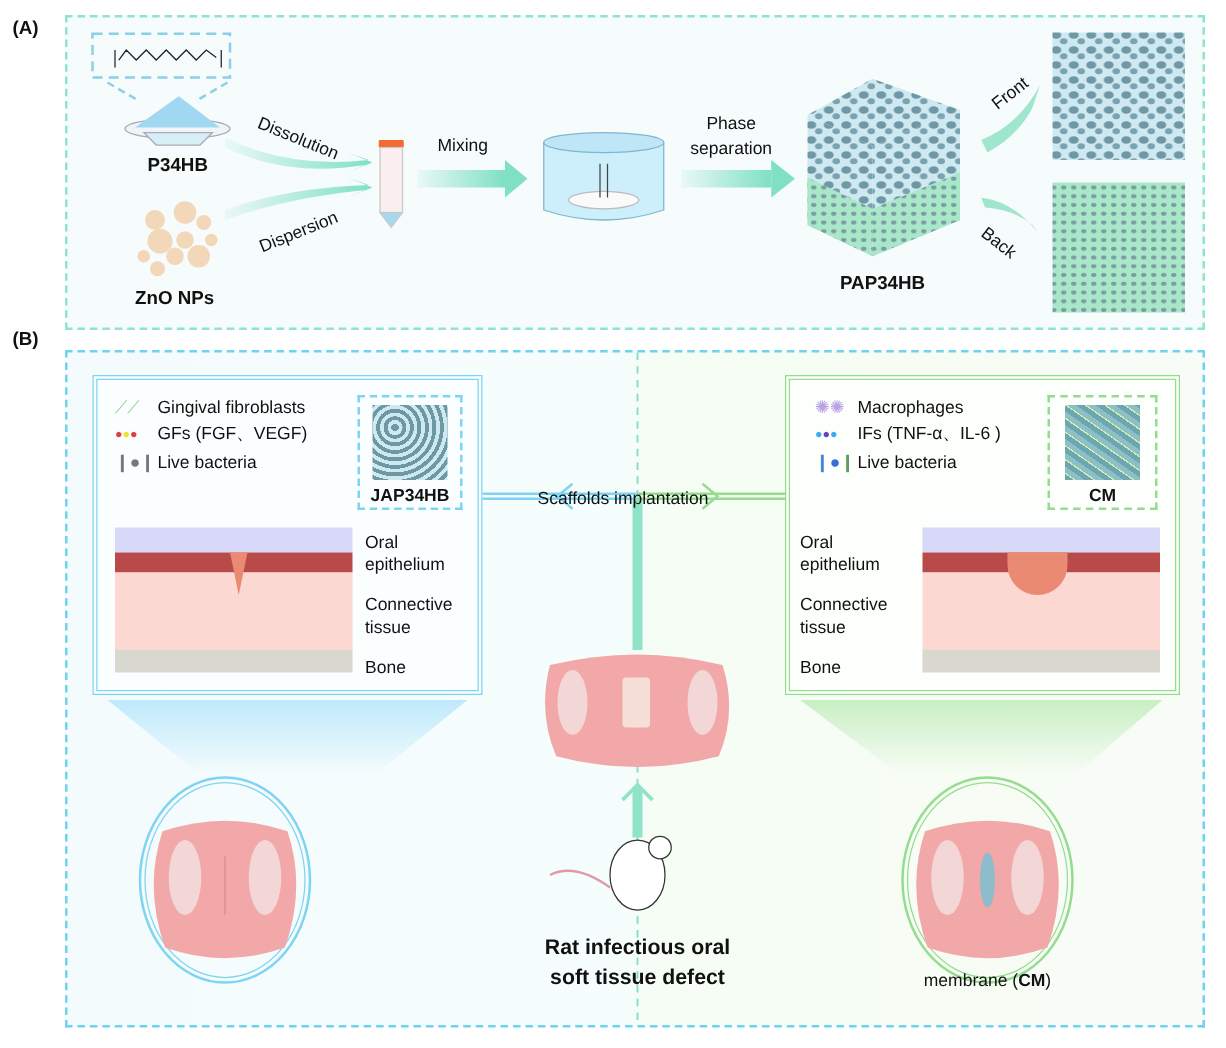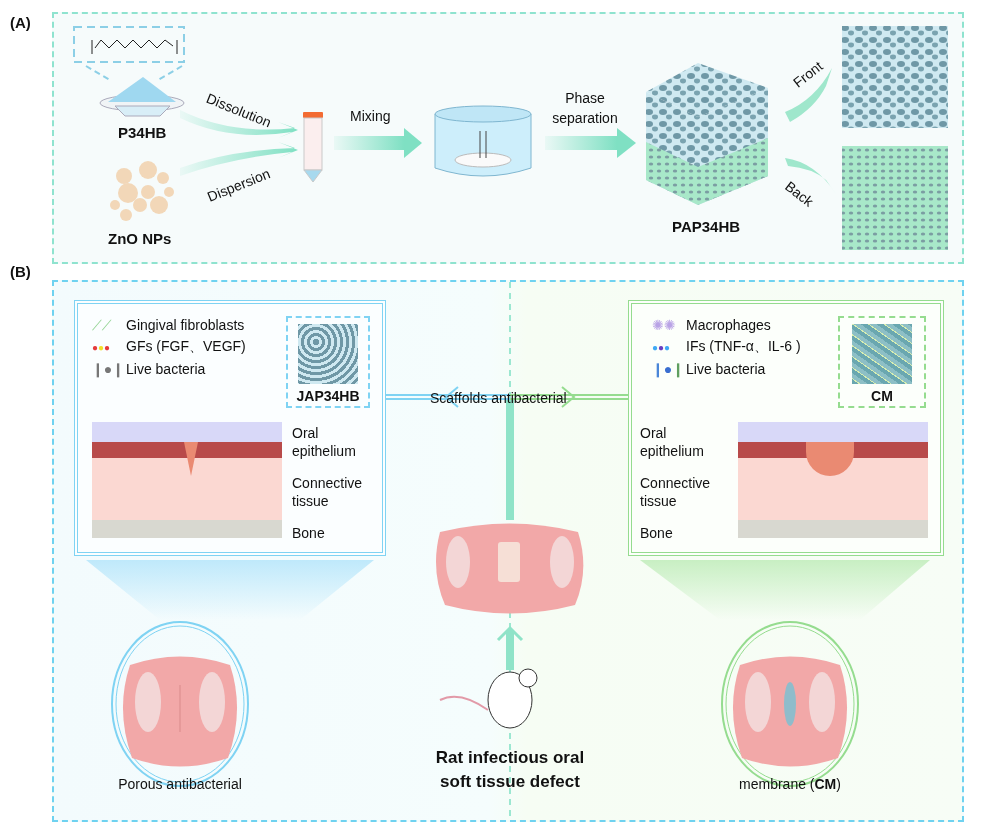--- a/index.html
+++ b/index.html
@@ -259,24 +259,23 @@
 <div class="abs tissue-lbl" style="left:640px;top:524px;width:80px;">Bone</div>
 <div class="abs" style="left:738px;top:422px;width:190px;height:120px;">
   <div style="height:20px;background:#d8d8f8;"></div>
   <div style="height:16px;background:#b84a4a;"></div>
   <div style="height:62px;background:#fbd8d2;position:relative;">
     <div style="position:absolute;left:68px;top:-16px;width:48px;height:34px;background:#ea8a72;border-radius:0 0 24px 24px;"></div>
   </div>
   <div style="height:18px;background:#d8d8d0;"></div>
 </div>
 
-<div class="abs lbl" style="left:430px;top:390px;">Scaffolds antibacterial</div>
+<div class="abs lbl" style="left:430px;top:390px;">Scaffolds implantation</div>
 <div class="abs bold center" style="left:420px;top:746px;width:180px;font-size:17px;line-height:24px;">
   <div>Rat infectious oral</div>
   <div>soft tissue defect</div>
 </div>
 
 <div class="abs center" style="left:80px;top:774px;width:200px;font-size:14px;line-height:20px;">
-  <div>Porous antibacterial</div>
 </div>
 <div class="abs center" style="left:690px;top:774px;width:200px;font-size:14px;line-height:20px;">
   <div><span>membrane  (</span><b>CM</b><span>)</span></div>
 </div>
 
 </body></html>

